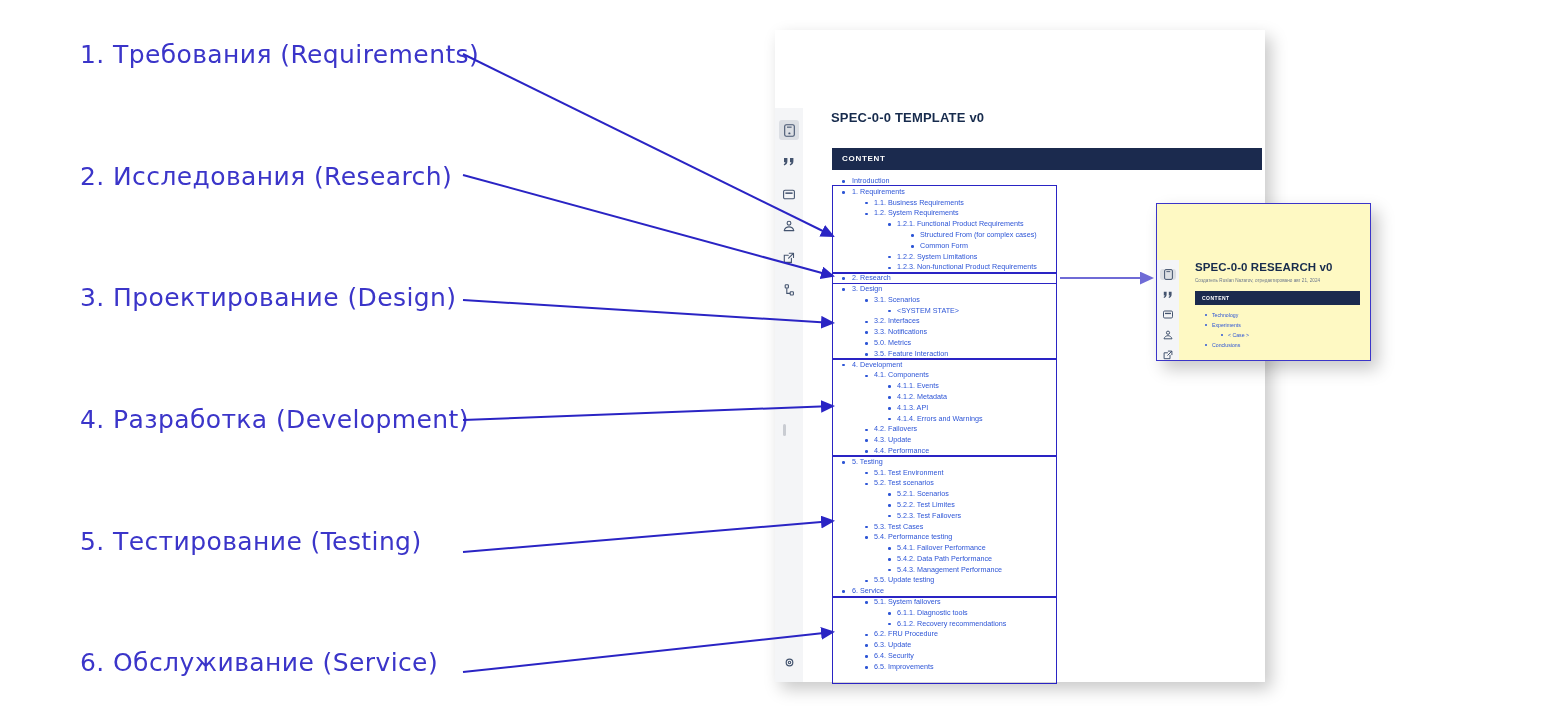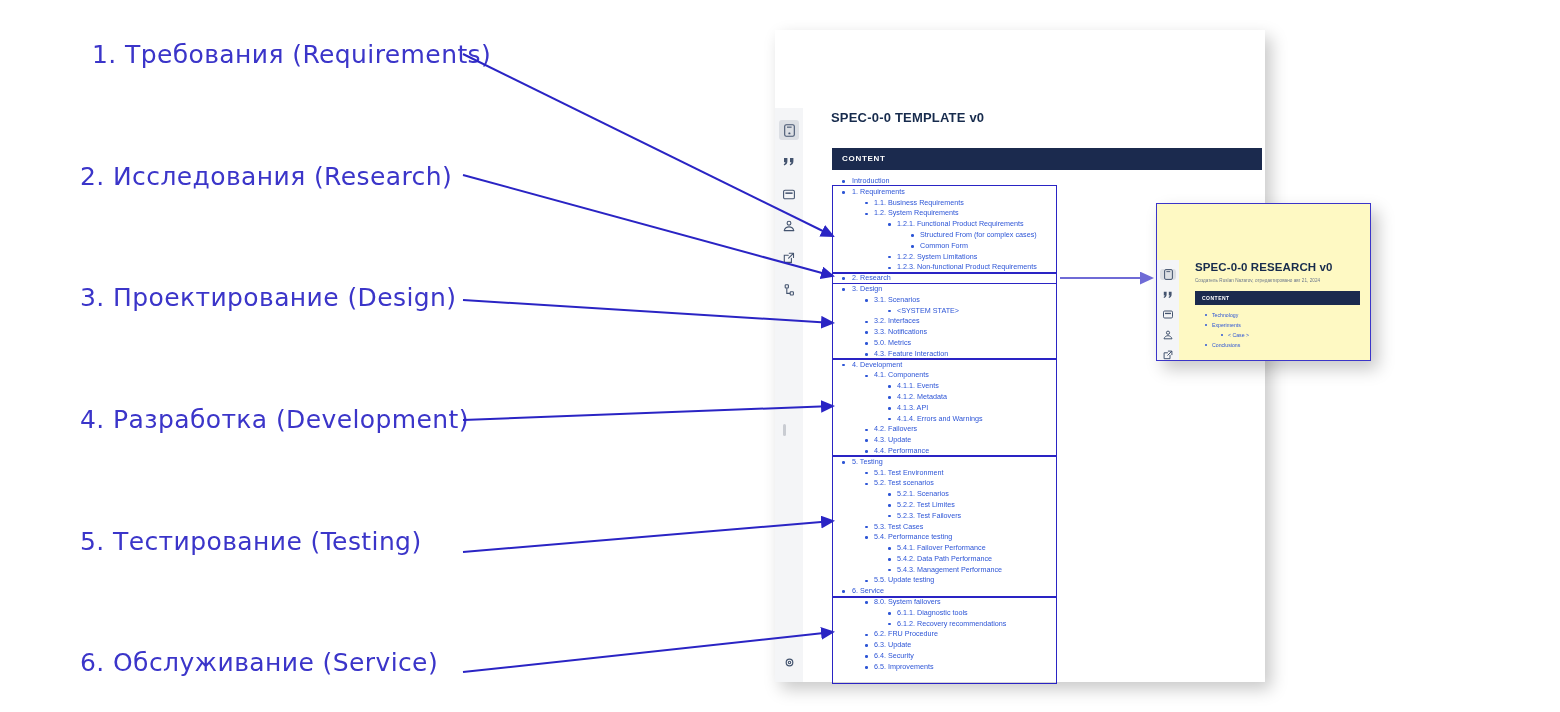--- a/index.html
+++ b/index.html
@@ -106,21 +106,21 @@
   .rc-row .bullet{position:absolute;width:2px;height:2px;border-radius:50%;
     background:#2d55d6;top:4px;}
   .rc-row .txt{position:absolute;}
   .rc-lv1 .bullet{left:10px;} .rc-lv1 .txt{left:17px;}
   .rc-lv2 .bullet{left:26px;} .rc-lv2 .txt{left:33px;}
 </style>
 </head>
 <body>
 
 <div id="annotations">
-    <div class="anno-label" style="left: 80px; top: 40px; margin-left: 12px;">1. Требования (Requirements)</div>
+    <div class="anno-label" style="left: 80px; top: 40px;">1. Требования (Requirements)</div>
     <div class="anno-label" style="left: 80px; top: 162px;">2. Исследования (Research)</div>
     <div class="anno-label" style="left: 80px; top: 283px;">3. Проектирование (Design)</div>
     <div class="anno-label" style="left: 80px; top: 405px;">4. Разработка (Development)</div>
     <div class="anno-label" style="left: 80px; top: 527px;">5. Тестирование (Testing)</div>
     <div class="anno-label" style="left: 80px; top: 648px;">6. Обслуживание (Service)</div>
   </div>
 
 <div id="doc-page">
 
   <div id="doc-rail">
@@ -237,21 +237,21 @@
         <div class="toc-row lv2">
           <span class="bullet"></span>
           <span class="txt">3.3. Notifications</span>
         </div>
         <div class="toc-row lv2">
           <span class="bullet"></span>
           <span class="txt">5.0. Metrics</span>
         </div>
         <div class="toc-row lv2">
           <span class="bullet"></span>
-          <span class="txt">4.3. Feature Interaction</span>
+          <span class="txt">3.5. Feature Interaction</span>
         </div>
         <div class="toc-row lv1">
           <span class="bullet"></span>
           <span class="txt">4. Development</span>
         </div>
         <div class="toc-row lv2">
           <span class="bullet"></span>
           <span class="txt">4.1. Components</span>
         </div>
         <div class="toc-row lv3">
@@ -329,21 +329,21 @@
         <div class="toc-row lv2">
           <span class="bullet"></span>
           <span class="txt">5.5. Update testing</span>
         </div>
         <div class="toc-row lv1">
           <span class="bullet"></span>
           <span class="txt">6. Service</span>
         </div>
         <div class="toc-row lv2">
           <span class="bullet"></span>
-          <span class="txt">8.0. System failovers</span>
+          <span class="txt">5.1. System failovers</span>
         </div>
         <div class="toc-row lv3">
           <span class="bullet"></span>
           <span class="txt">6.1.1. Diagnostic tools</span>
         </div>
         <div class="toc-row lv3">
           <span class="bullet"></span>
           <span class="txt">6.1.2. Recovery recommendations</span>
         </div>
         <div class="toc-row lv2">

